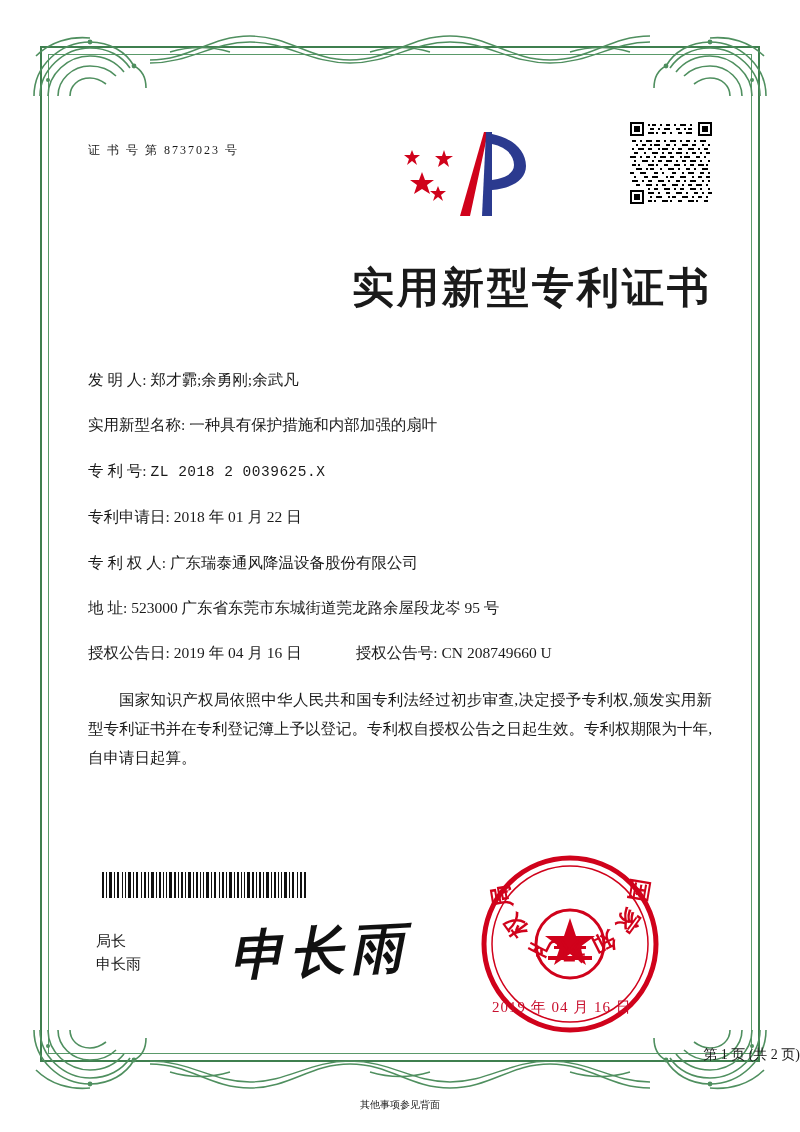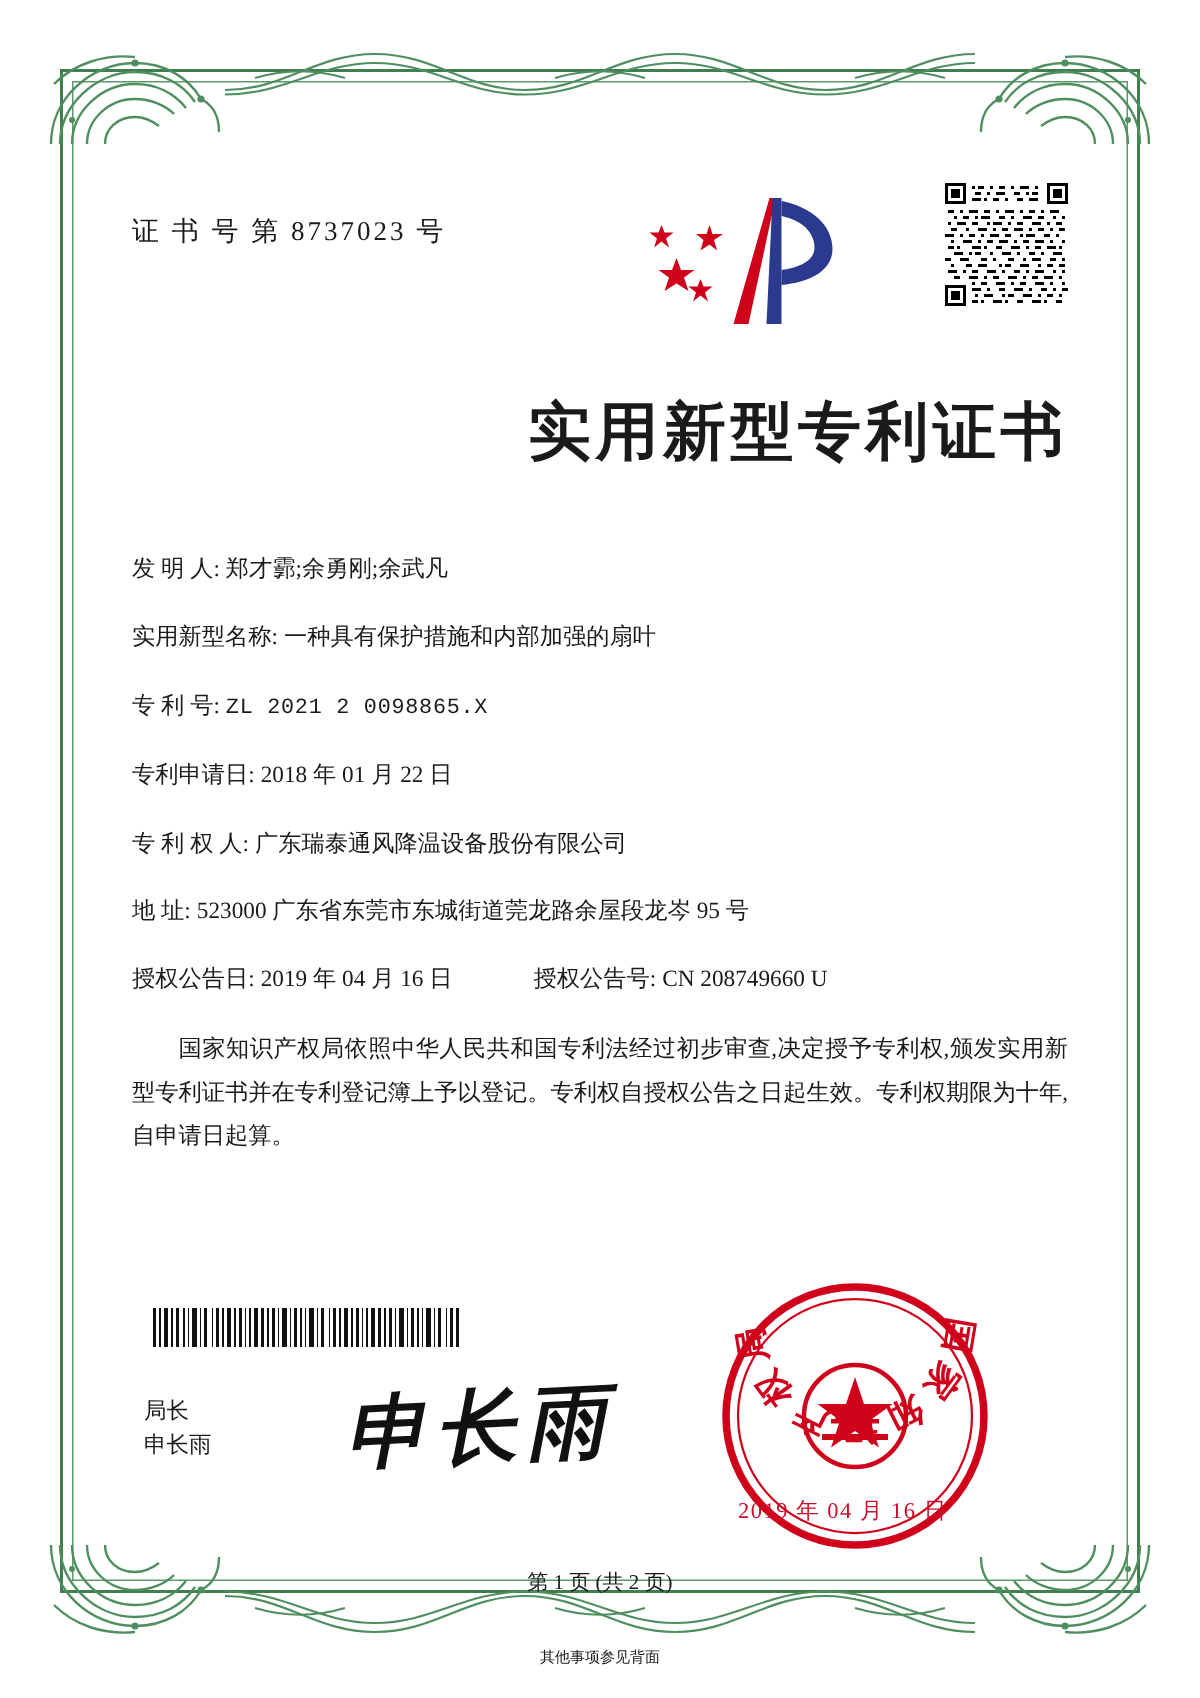--- a/index.html
+++ b/index.html
@@ -65,21 +65,21 @@
     width: 624px;
   }
 
   .topline {
     display: flex;
     align-items: flex-start;
     justify-content: space-between;
     height: 110px;
   }
   .cert-no {
-    font-size: 18px;
+    font-size: 12px;
     letter-spacing: 2px;
     padding-top: 22px;
     white-space: nowrap;
     text-align: right;
   }
   .logo {
     margin-left: 60px;
     margin-top: 8px;
   }
   .qr {
@@ -178,21 +178,21 @@
     font-size: 15px;
     color: #c8102e;
     letter-spacing: 1px;
   }
 
   .page-no {
     position: absolute;
     left: 0;
     top: 1046px;
     width: 800px;
-    text-align: center;
+    text-align: right;
     font-size: 14px;
   }
   .footnote {
     position: absolute;
     left: 0;
     top: 1098px;
     width: 800px;
     text-align: center;
     font-size: 10px;
   }
@@ -518,21 +518,21 @@
       <span class="val">郑才霩;余勇刚;余武凡</span>
     </div>
 
     <div class="field">
       <span class="lbl">实用新型名称:</span>
       <span class="val">一种具有保护措施和内部加强的扇叶</span>
     </div>
 
     <div class="field">
       <span class="lbl">专  利  号:</span>
-      <span class="val mono">ZL 2021 2 0098865.X</span>
+      <span class="val mono">ZL 2018 2 0039625.X</span>
     </div>
 
     <div class="field">
       <span class="lbl">专利申请日:</span>
       <span class="val">2018 年 01 月 22 日</span>
     </div>
 
     <div class="field">
       <span class="lbl">专 利 权 人:</span>
       <span class="val">广东瑞泰通风降温设备股份有限公司</span>

